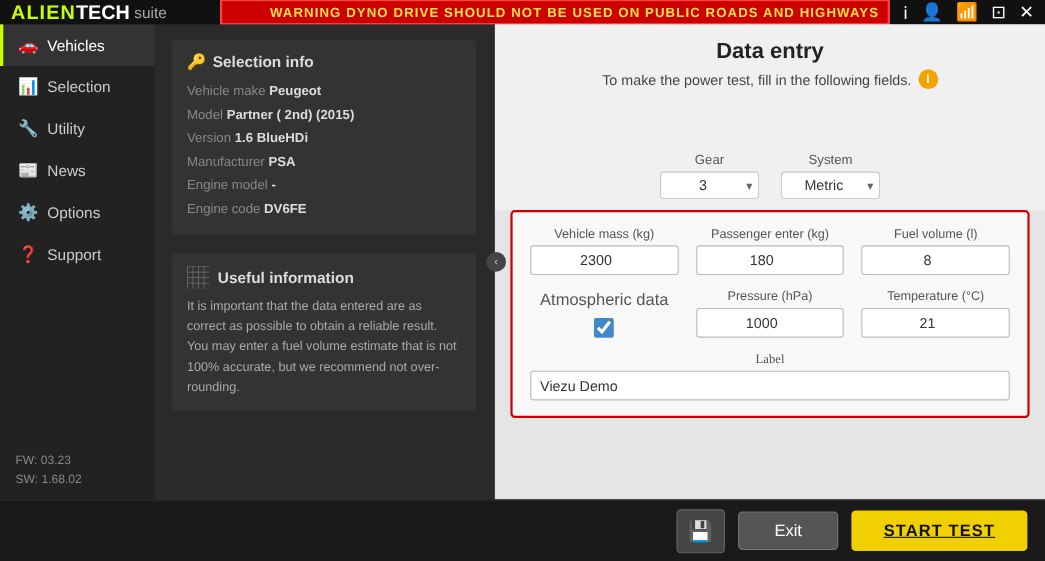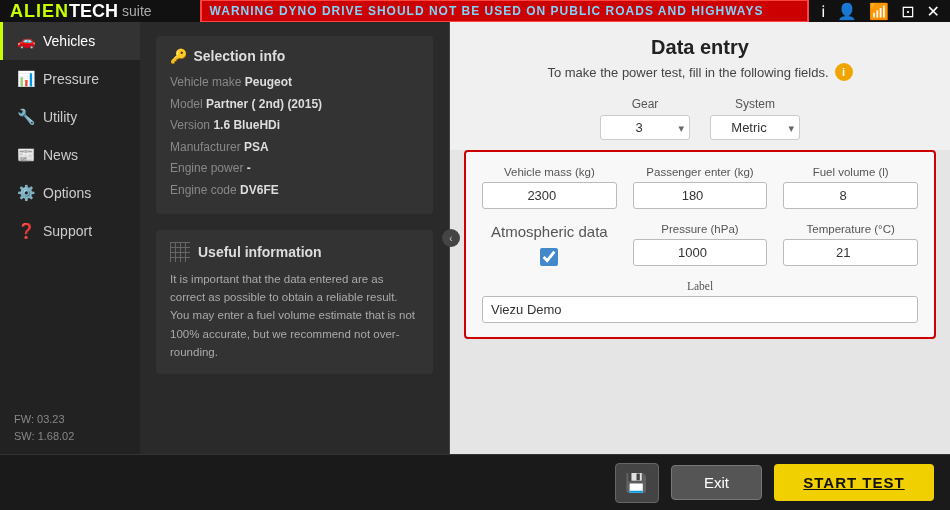--- a/index.html
+++ b/index.html
@@ -41,24 +41,24 @@
     }
     .logo-suite {
       color: #aaa;
       font-size: 14px;
       margin-left: 4px;
     }
     .warning-bar {
       flex: 1;
       background: #cc0000;
       border: 2px solid #ff4444;
-      color: #7dd3fc;
+      color: #fde047;
       font-weight: 900;
       font-size: 12px;
-      text-align: left;
+      text-align: right;
       padding: 3px 8px;
       letter-spacing: 1px;
       text-transform: uppercase;
       margin-left: 32px;
     }
     .top-icons {
       display: flex;
       align-items: center;
       gap: 12px;
       margin-left: 12px;
@@ -218,20 +218,21 @@
       justify-content: center;
       gap: 20px;
       padding: 8px 20px 10px;
       background: #f0f0f0;
     }
     .dropdown-group {
       display: flex;
       flex-direction: column;
       align-items: center;
       gap: 4px;
+      margin-top: 41px;
     }
     .dropdown-group label {
       font-size: 12px;
       color: #555;
     }
     .dropdown-group select {
       background: white;
       border: 1px solid #ccc;
       border-radius: 3px;
       padding: 4px 20px 4px 8px;
@@ -439,21 +440,21 @@
 
 <div class="main-layout">
 
   <div class="sidebar">
     <div class="sidebar-item active">
       <span class="sidebar-icon">🚗</span>
       <span>Vehicles</span>
     </div>
     <div class="sidebar-item">
       <span class="sidebar-icon">📊</span>
-      <span>Pressure</span>
+      <span>Selection</span>
     </div>
     <div class="sidebar-item">
       <span class="sidebar-icon">🔧</span>
       <span>Utility</span>
     </div>
     <div class="sidebar-item">
       <span class="sidebar-icon">📰</span>
       <span>News</span>
     </div>
     <div class="sidebar-item">
@@ -490,21 +491,21 @@
         </div>
         <div class="field-row">
           <span class="label">Version</span>
           <span class="value"> 1.6 BlueHDi</span>
         </div>
         <div class="field-row">
           <span class="label">Manufacturer</span>
           <span class="value"> PSA</span>
         </div>
         <div class="field-row">
-          <span class="label">Engine power</span>
+          <span class="label">Engine model</span>
           <span class="value"> -</span>
         </div>
         <div class="field-row">
           <span class="label">Engine code</span>
           <span class="value"> DV6FE</span>
         </div>
       </div>
 
       <div class="useful-info">
         <div class="section-header">

